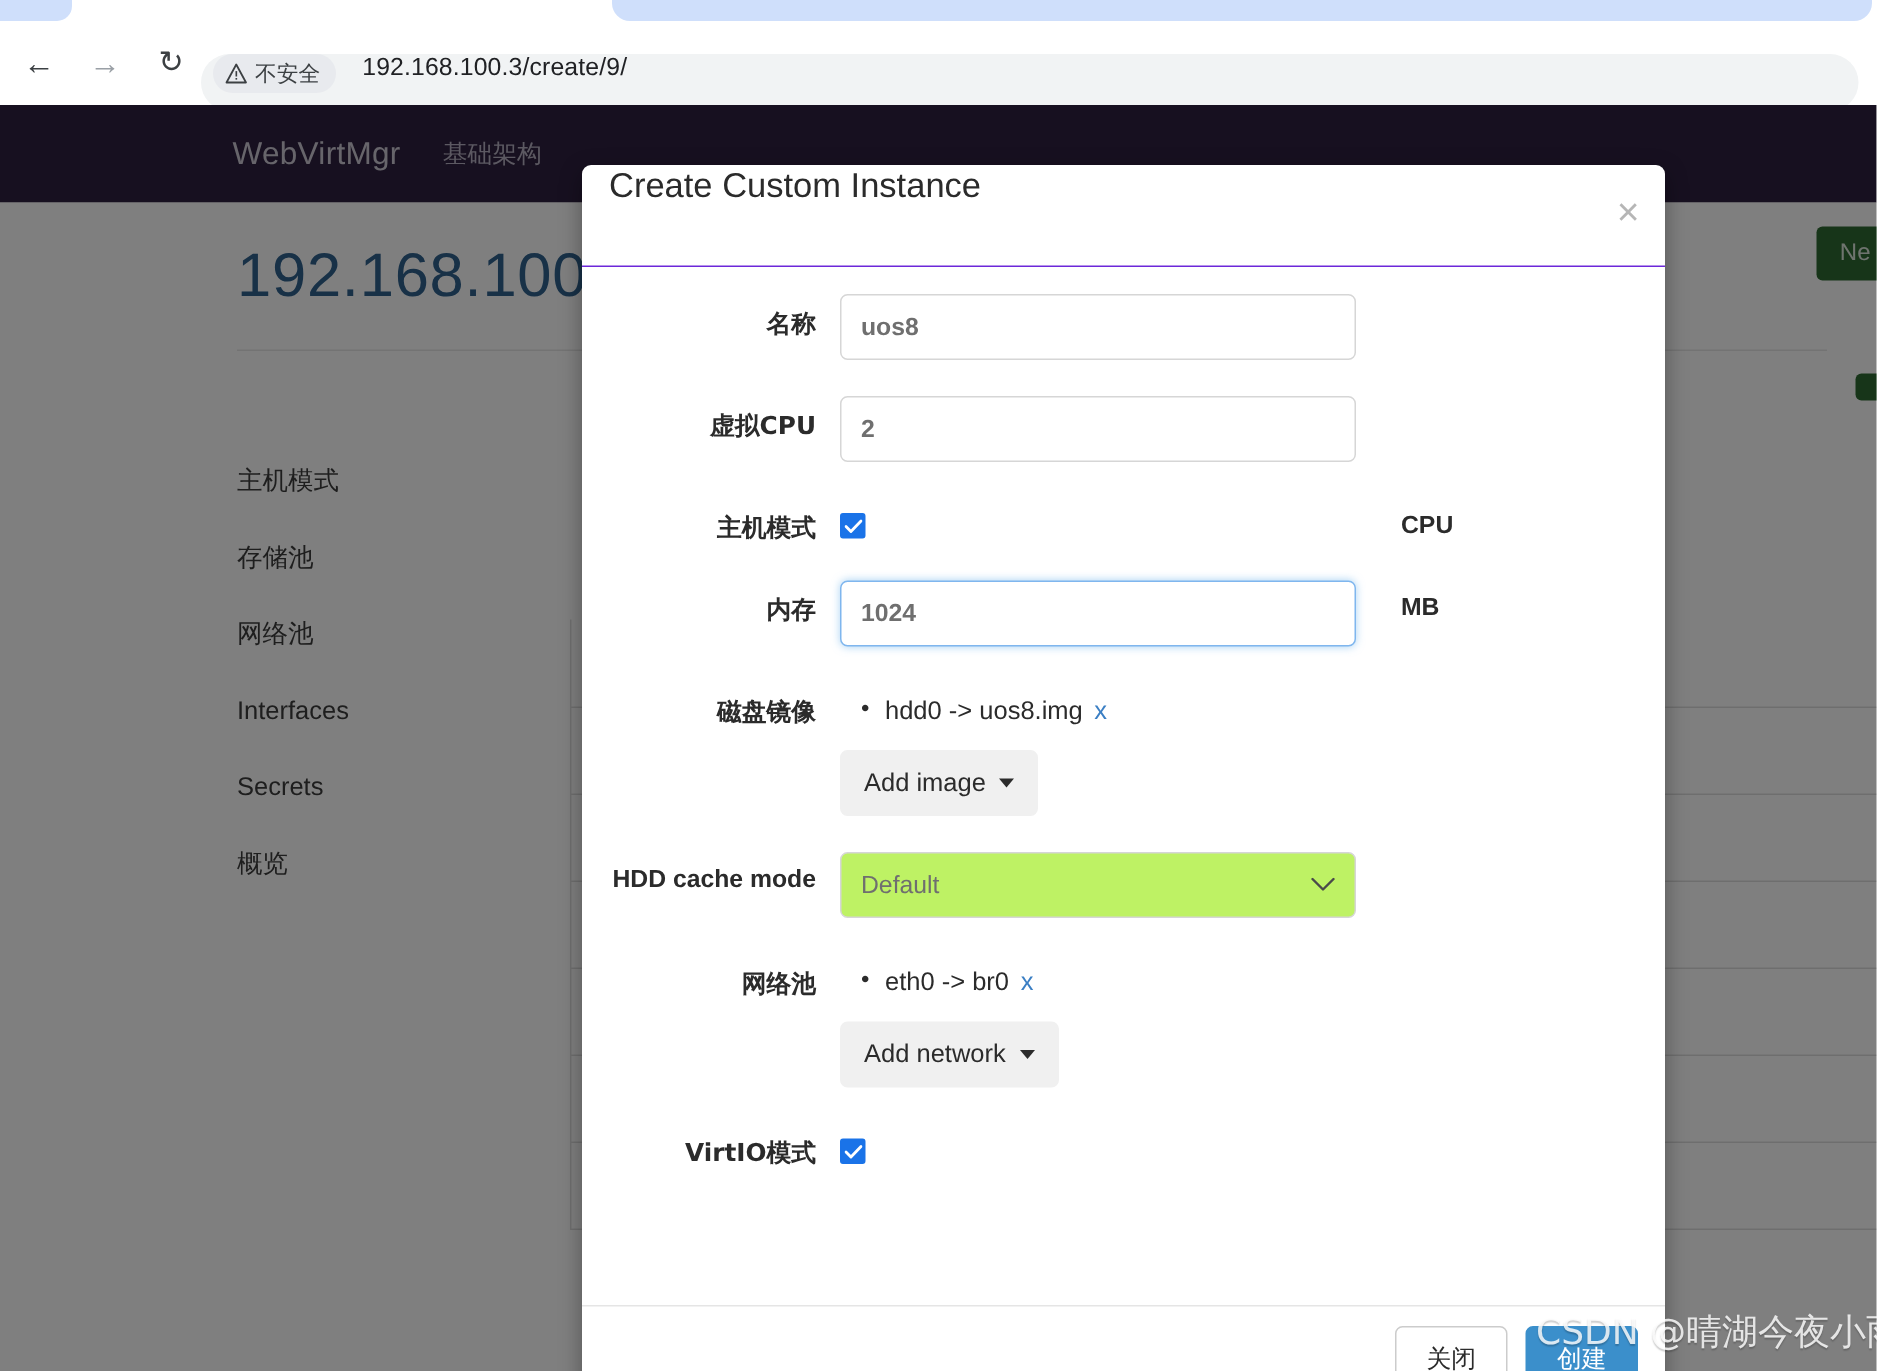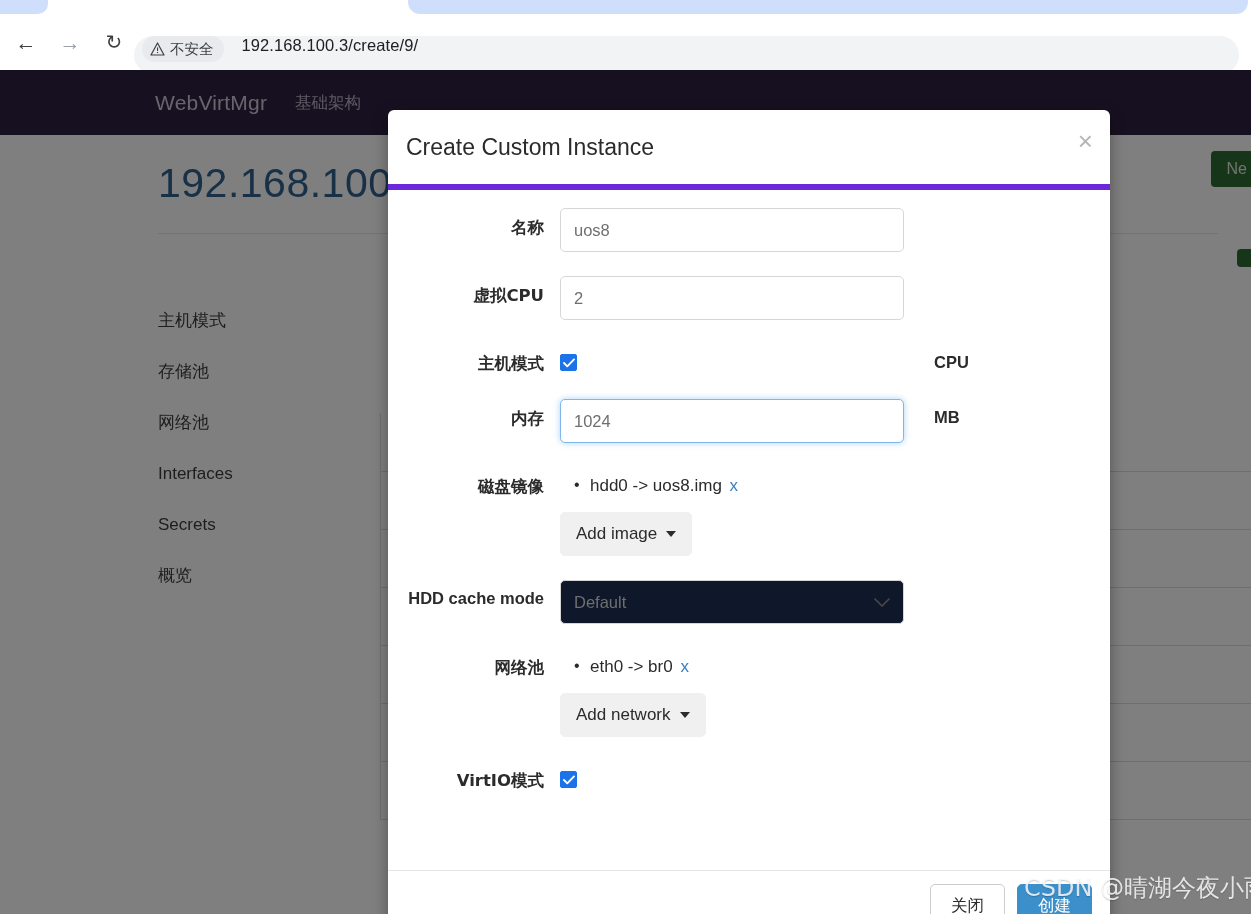--- a/index.html
+++ b/index.html
@@ -148,23 +148,23 @@
 
   
   #modal {
     position: absolute; left: 388px; top: 110px;
     width: 722px; height: 830px;
     background: #ffffff;
     border-radius: 6px;
     box-shadow: 0 5px 15px rgba(0,0,0,.35);
   }
   .modal-head {
-    position: relative; height: 80px;
-    border-bottom: 6px solid #6d28d9;
-    display: flex; align-items: center;
+    position: relative; height: 68px;
+    border-bottom: 1px solid #6d28d9;
+    display: flex; align-items: flex-start;
   }
   .modal-title {
     margin-left: 18px; font-size: 23px; color: #2b2b2b; font-weight: 400;
   }
   .modal-close {
     position: absolute; right: 17px; top: 18px;
     font-size: 26px; color: #b6b6b6; line-height: 1;
     background: none; border: none; font-family: "Liberation Sans", sans-serif;
   }
   .modal-body { padding: 18px 0 0 0; }
@@ -186,30 +186,31 @@
     padding-left: 30px; padding-top: 9px;
     font-size: 16.5px; font-weight: 700; color: #2b2b2b;
   }
 
   .txt-input {
     width: 344px; height: 44px;
     border: 1px solid #d6d6d6; border-radius: 5px;
     padding: 0 13px; font-size: 16.5px; color: #6f6f6f;
     background: #ffffff; outline: none;
     font-family: "Liberation Sans", sans-serif;
+    font-weight: bold;
   }
   .txt-input.focused {
     border-color: #7fb6ee;
     box-shadow: 0 0 6px rgba(102,175,233,.55);
   }
   .sel-input {
     width: 344px; height: 44px;
     border: 1px solid #d6d6d6; border-radius: 5px;
     padding: 0 13px; font-size: 16.5px; color: #6f6f6f;
-    background: #0f172a; outline: none;
+    background: #bef264; outline: none;
     appearance: none; -webkit-appearance: none;
     font-family: "Liberation Sans", sans-serif;
   }
   .sel-wrap { position: relative; width: 344px; }
   .sel-caret {
     position: absolute; right: 14px; top: 14px;
     pointer-events: none; color: #4a4a4a;
   }
   .chk {
     width: 17px; height: 17px; margin-top: 10px;

